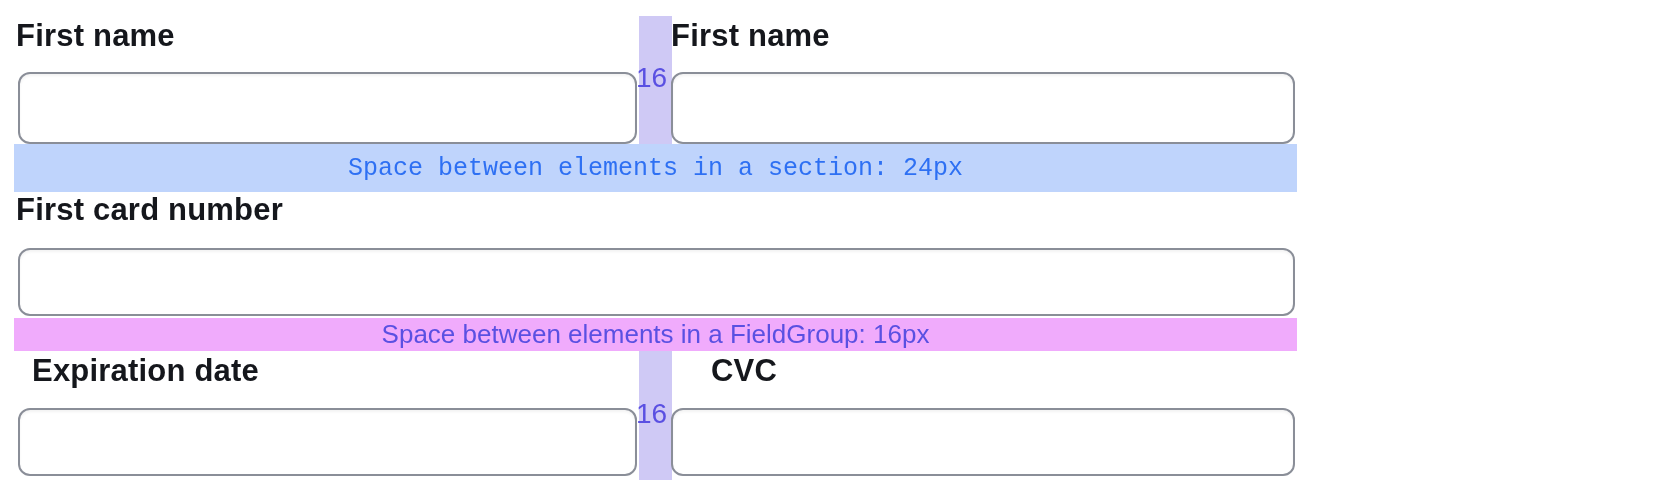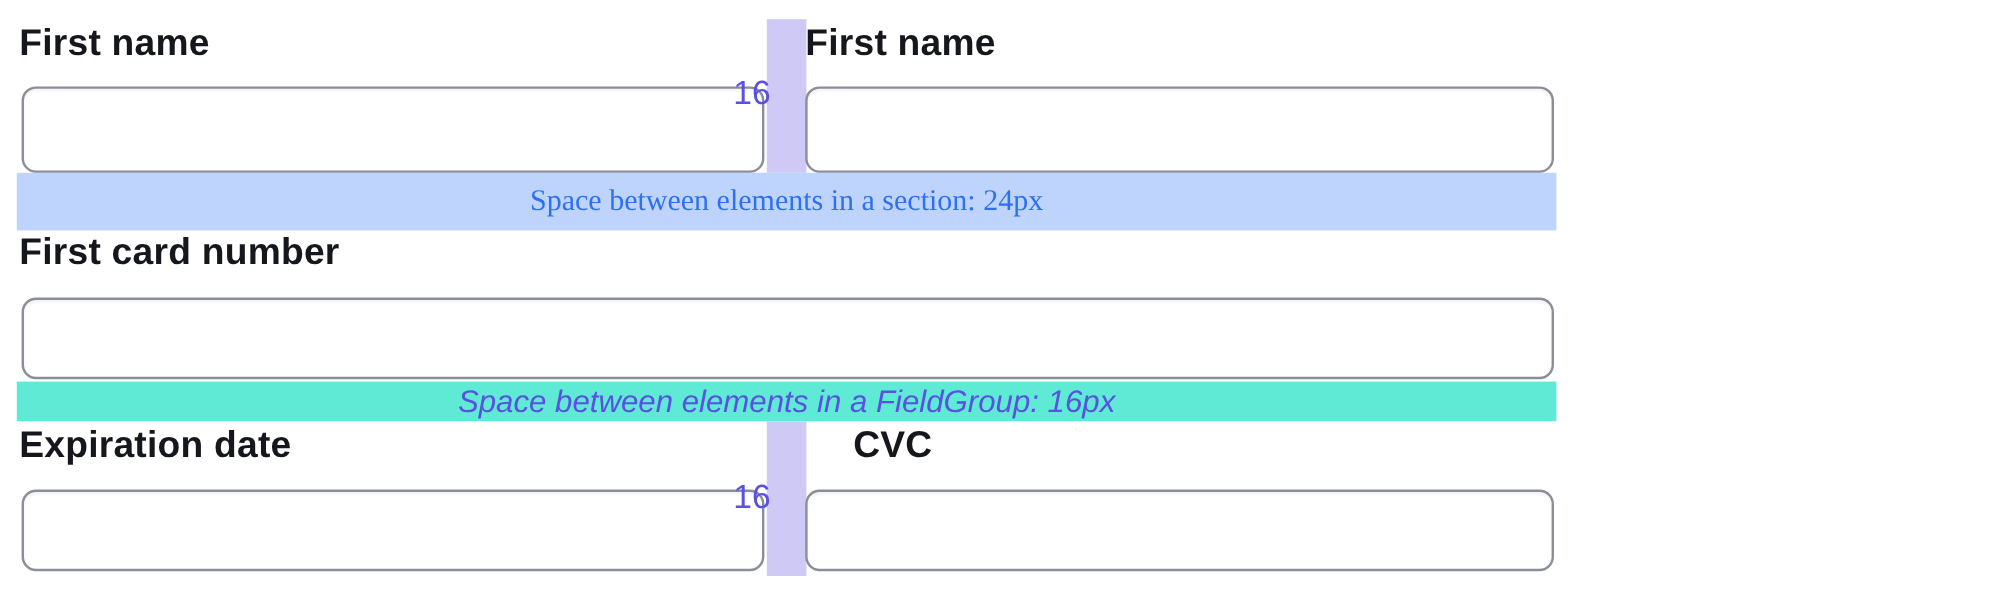--- a/index.html
+++ b/index.html
@@ -45,21 +45,21 @@
     position: absolute;
     left: 639px;
     width: 33px;
     background: #cfc9f5;
     z-index: 1;
   }
   .vband-row1 { top: 16px;  height: 128px; }
   .vband-row2 { top: 351px; height: 129px; }
   .gap-number {
     position: absolute;
-    left: 611px;
+    left: 636px;
     font-family: "Liberation Sans", sans-serif;
     font-size: 28px;
     font-weight: 400;
     color: #5a50e2;
     z-index: 4;
     white-space: nowrap;
   }
   .gap-number-row1 { top: 62px; }
   .gap-number-row2 { top: 398px; }
   .hband {
@@ -70,43 +70,42 @@
     align-items: center;
     justify-content: center;
     z-index: 1;
   }
   .hband-section {
     top: 144px;
     height: 48px;
     background: #bfd4fc;
   }
   .hband-section .hband-text {
-    font-family: Liberation Serif, serif;
+    font-family: Liberation Mono, monospace;
     font-size: 25px;
     color: #2e70f3;
     white-space: nowrap;
   }
   .hband-fieldgroup {
     top: 318px;
     height: 33px;
-    background: #5eead4;
-    font-style: italic;
+    background: #f0abfc;
   }
   .hband-fieldgroup .hband-text {
     font-family: "Liberation Sans", sans-serif;
     font-size: 26px;
     font-weight: 500;
     color: #5a50e2;
     white-space: nowrap;
   }
   
   .label-first  { left: 16px;  top: 19px;  }
   .label-last   { left: 671px; top: 19px;  }
   .label-card   { left: 16px;  top: 193px; }
-  .label-exp    { left: 16px;  top: 354px; }
+  .label-exp    { left: 32px;  top: 354px; }
   .label-cvc    { left: 711px; top: 354px; }
 
   .input-first  { left: 18px;  top: 72px;  width: 619px;  height: 72px; }
   .input-last   { left: 671px; top: 72px;  width: 624px;  height: 72px; }
   .input-card   { left: 18px;  top: 248px; width: 1277px; height: 68px; }
   .input-exp    { left: 18px;  top: 408px; width: 619px;  height: 68px; }
   .input-cvc    { left: 671px; top: 408px; width: 624px;  height: 68px; }
 </style>
 </head>
 <body>

